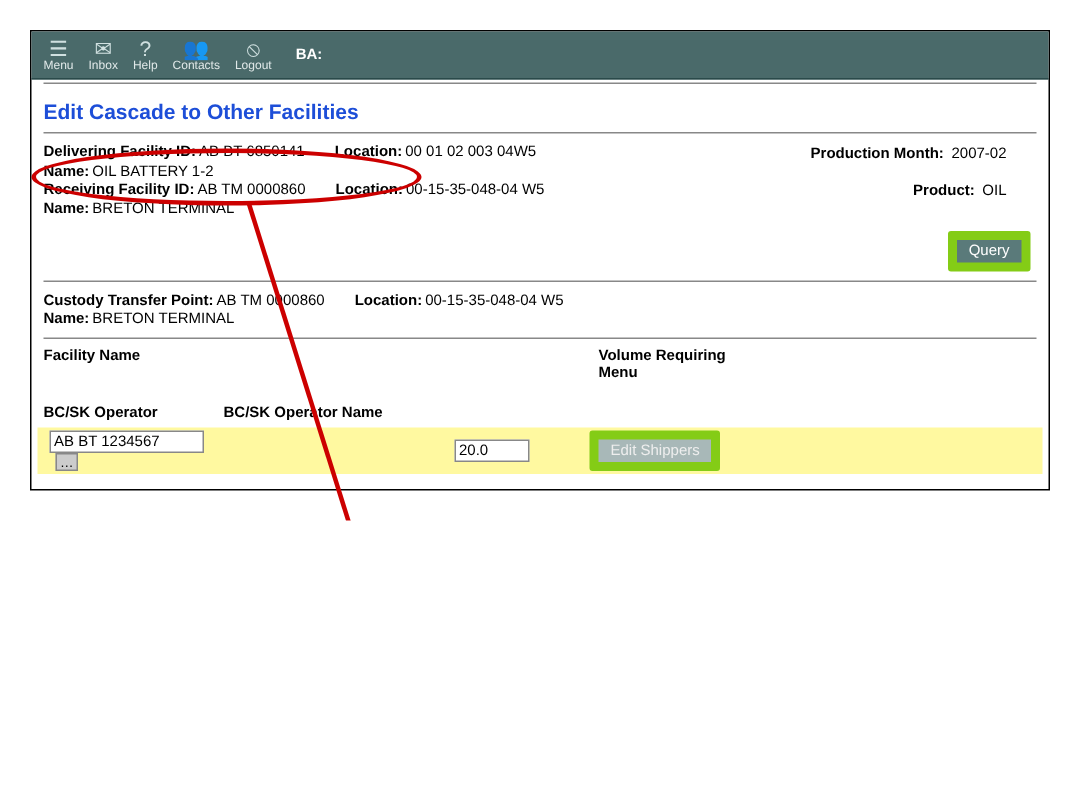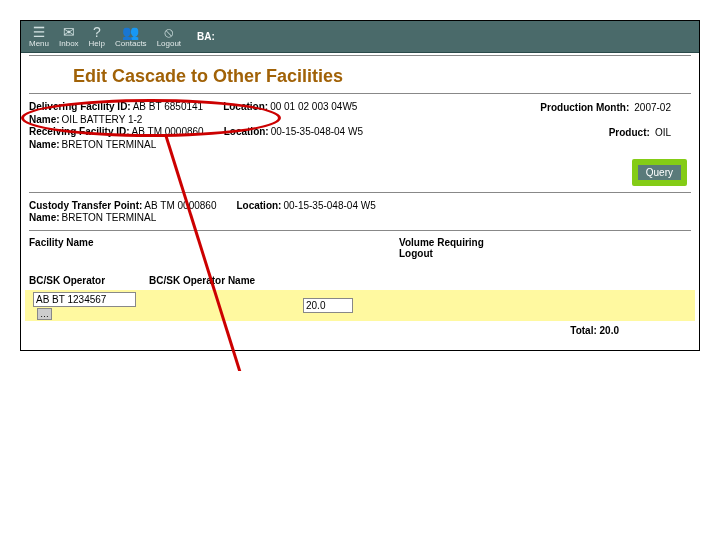--- a/index.html
+++ b/index.html
@@ -45,25 +45,24 @@
     margin-left: 10px;
   }
   .crumbs {
     color: #1a2bcc;
     padding: 6px 8px;
     font-size: 10px;
   }
   .crumbs a { color:#1a2bcc; text-decoration:underline; cursor:pointer;}
   .heading {
     font-weight: bold;
-    font-size: 18px;
-    color: #a16207;
+    font-size: 14px;
+    color: #1d4ed8;
     padding: 8px 8px 4px;
     display: inline-block;
-    margin-left: 44px;
   }
   .divider { border-bottom:1px solid #888; margin:2px 8px;}
   .info-block { padding: 4px 8px; }
   .info-row { display:flex; margin:1px 0; }
   .label { font-weight:bold; font-size:10px;text-align:right; }
   .val { font-size:10px; margin-left:2px; margin-right:20px;text-align:center;}
   .right-block { margin-left:auto; }
   .query-row { text-align:right; padding:4px 12px;}
   .btn {
     background:#5a7a7a;
@@ -194,40 +193,37 @@
       <span class="label">Name:</span>
       <span class="val">BRETON TERMINAL</span>
     </div>
   </div>
 
   <div class="divider"></div>
 
   <div class="cols">
     <div class="col2">Facility Name</div>
     <div class="col3"></div>
-    <div class="col4">Volume Requiring Logout</div>
+    <div class="col4">Volume Requiring Menu</div>
   </div>
   <div class="cols" style="padding-top:12px;">
     <div class="col1">BC/SK Operator</div>
     <div class="col2">BC/SK Operator Name</div>
   </div>
 
   <div class="yellow-row">
     <div class="col1">
       <input class="inp inp-fac" value="AB BT 1234567" style="">
       <span class="dots">…</span>
     </div>
     <div class="col3"></div>
     <div class="col4"><input class="inp inp-vol" value="20.0" style=""></div>
-  </div>
-
-  <div class="total-row">
-    <span>Total:</span>
-    <span>20.0</span>
-  </div>
+    <button class="btn btn-disabled">Edit Shippers</button>
+  </div>
+
 
 
   
   <div class="oval1"></div>
   <div class="oval2"></div>
   <svg class="arrows">
     <path d="M 145 115 L 235 402" stroke="#cc0000" stroke-width="3" fill="none"></path>
     <path d="M 130 366 L 240 440" stroke="#cc0000" stroke-width="3" fill="none"></path>
     <polygon points="235,402 226,392 232,390" fill="#cc0000"></polygon>
     <polygon points="240,440 228,437 232,430" fill="#cc0000"></polygon>

